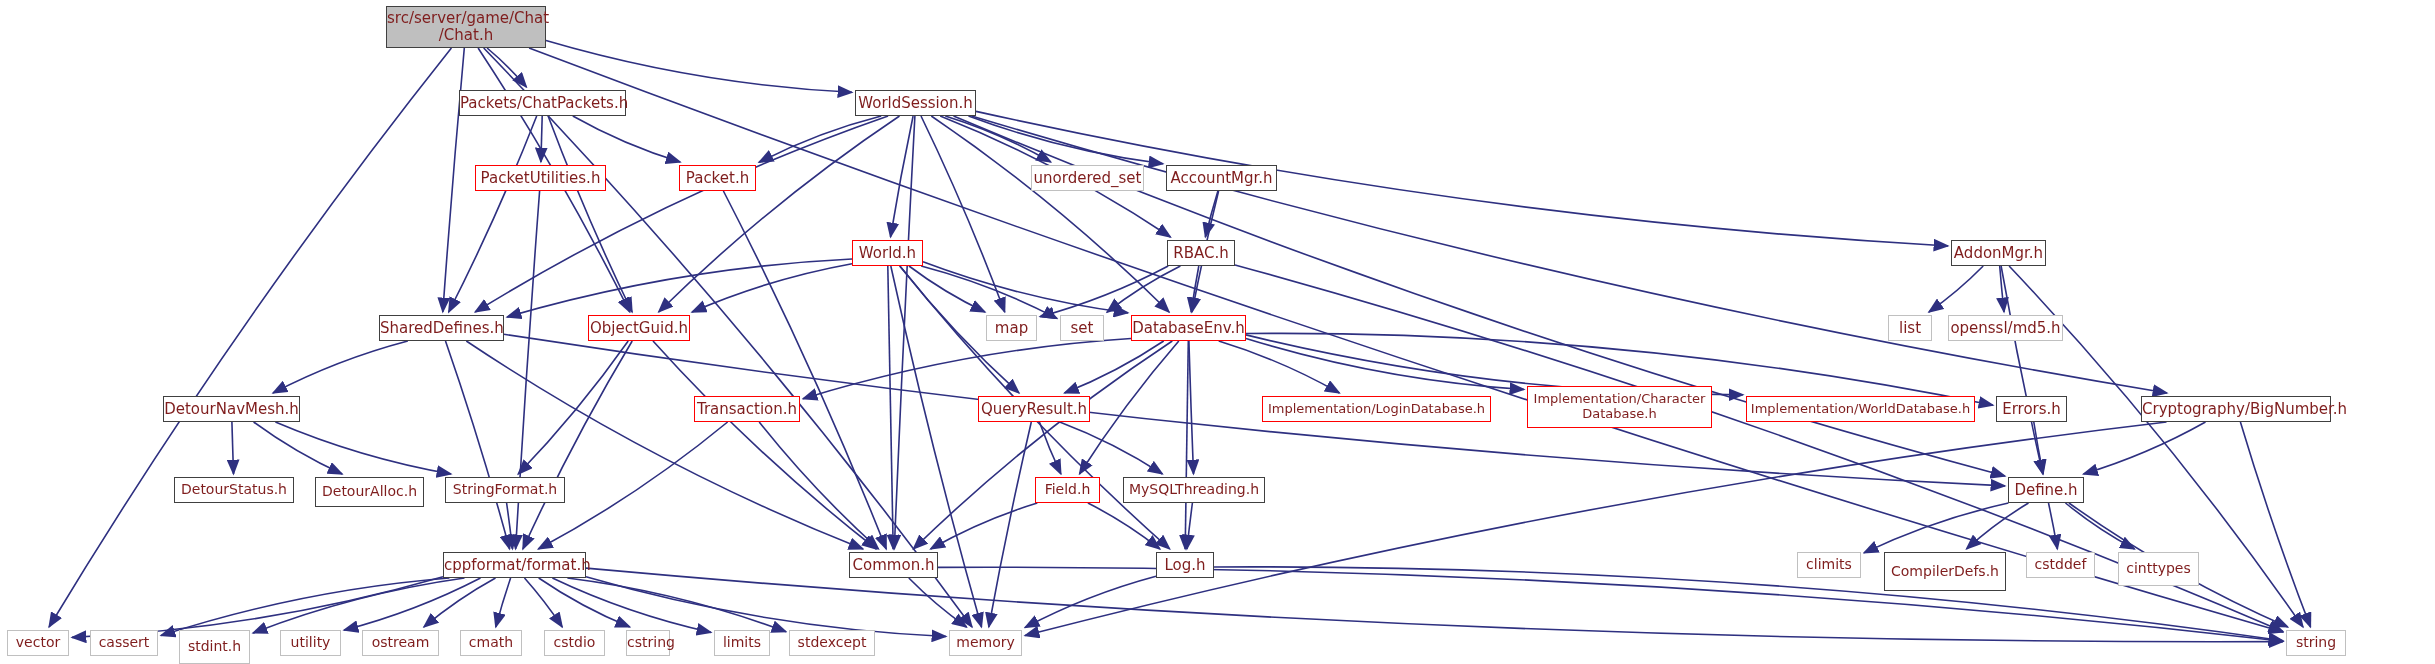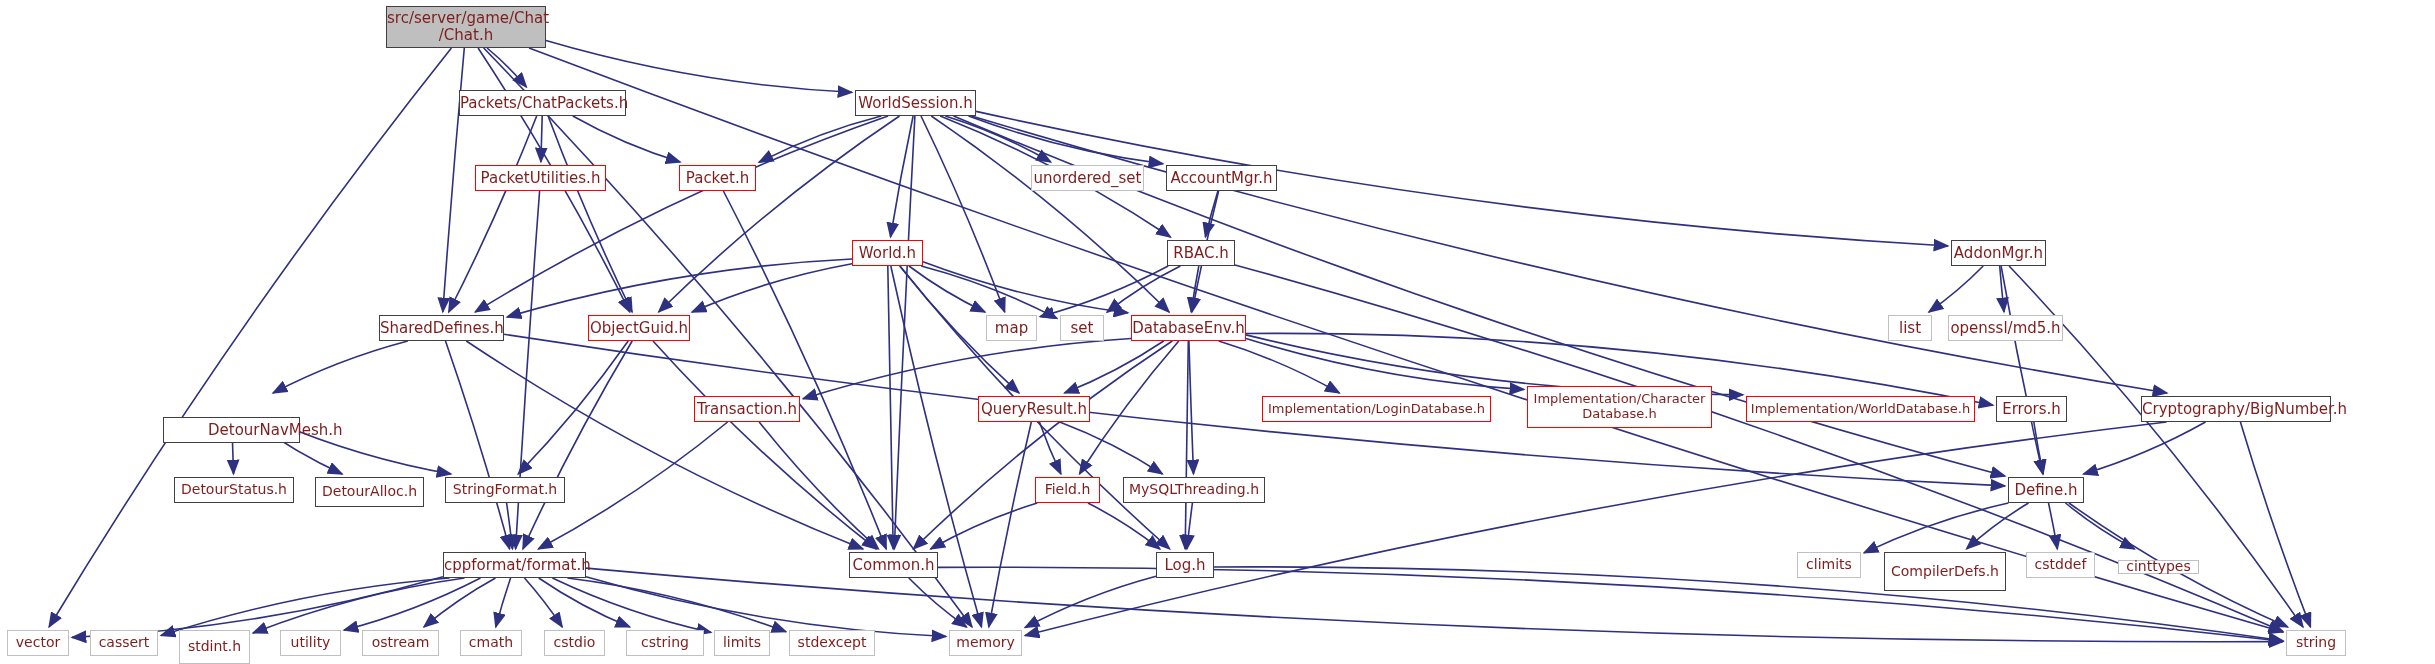--- a/index.html
+++ b/index.html
@@ -173,48 +173,48 @@
       <div class="node n-red" style="left: 852px; top: 240px; width: 71px; height: 26px; font-size: 15px;"><span class="node-label">World.h</span></div>
       <div class="node n-hdr" style="left: 1167px; top: 240px; width: 68px; height: 26px; font-size: 15px;"><span class="node-label">RBAC.h</span></div>
       <div class="node n-hdr" style="left: 1951px; top: 240px; width: 95px; height: 26px; font-size: 15px;"><span class="node-label">AddonMgr.h</span></div>
       <div class="node n-hdr" style="left: 379px; top: 315px; width: 125px; height: 26px; font-size: 15px;"><span class="node-label">SharedDefines.h</span></div>
       <div class="node n-red" style="left: 588px; top: 315px; width: 102px; height: 26px; font-size: 15px;"><span class="node-label">ObjectGuid.h</span></div>
       <div class="node n-sys" style="left: 986px; top: 315px; width: 51px; height: 26px; font-size: 15px;"><span class="node-label">map</span></div>
       <div class="node n-sys" style="left: 1060px; top: 315px; width: 44px; height: 26px; font-size: 15px;"><span class="node-label">set</span></div>
       <div class="node n-red" style="left: 1131px; top: 315px; width: 115px; height: 26px; font-size: 15px;"><span class="node-label">DatabaseEnv.h</span></div>
       <div class="node n-sys" style="left: 1888px; top: 315px; width: 44px; height: 26px; font-size: 15px;"><span class="node-label">list</span></div>
       <div class="node n-sys" style="left: 1948px; top: 315px; width: 115px; height: 26px; font-size: 15px;"><span class="node-label">openssl/md5.h</span></div>
-      <div class="node n-hdr" style="left: 163px; top: 417px; width: 137px; height: 26px; font-size: 15px; padding-left: 44px;"><span class="node-label">DetourNavMesh.h</span></div>
+      <div class="node n-hdr" style="left: 163px; top: 396px; width: 137px; height: 26px; font-size: 15px;"><span class="node-label">DetourNavMesh.h</span></div>
       <div class="node n-red" style="left: 694px; top: 396px; width: 106px; height: 26px; font-size: 15px;"><span class="node-label">Transaction.h</span></div>
       <div class="node n-red" style="left: 978px; top: 396px; width: 112px; height: 26px; font-size: 15px;"><span class="node-label">QueryResult.h</span></div>
       <div class="node n-red" style="left: 1262px; top: 396px; width: 229px; height: 26px; font-size: 13px;"><span class="node-label">Implementation/LoginDatabase.h</span></div>
       <div class="node n-red" style="left: 1527px; top: 386px; width: 185px; height: 42px; font-size: 13px;"><span class="node-label">Implementation/Character
 Database.h</span></div>
       <div class="node n-red" style="left: 1746px; top: 396px; width: 229px; height: 26px; font-size: 13px;"><span class="node-label">Implementation/WorldDatabase.h</span></div>
       <div class="node n-hdr" style="left: 1996px; top: 396px; width: 71px; height: 26px; font-size: 15px;"><span class="node-label">Errors.h</span></div>
       <div class="node n-hdr" style="left: 2141px; top: 396px; width: 190px; height: 26px; font-size: 15px;"><span class="node-label">Cryptography/BigNumber.h</span></div>
       <div class="node n-hdr" style="left: 174px; top: 477px; width: 120px; height: 26px; font-size: 14px;"><span class="node-label">DetourStatus.h</span></div>
       <div class="node n-hdr" style="left: 315px; top: 477px; width: 109px; height: 30px; font-size: 14px;"><span class="node-label">DetourAlloc.h</span></div>
       <div class="node n-hdr" style="left: 445px; top: 477px; width: 120px; height: 26px; font-size: 14px;"><span class="node-label">StringFormat.h</span></div>
       <div class="node n-red" style="left: 1035px; top: 477px; width: 65px; height: 26px; font-size: 14px;"><span class="node-label">Field.h</span></div>
       <div class="node n-hdr" style="left: 1123px; top: 477px; width: 142px; height: 26px; font-size: 14px;"><span class="node-label">MySQLThreading.h</span></div>
       <div class="node n-hdr" style="left: 2008px; top: 477px; width: 76px; height: 26px; font-size: 15px;"><span class="node-label">Define.h</span></div>
       <div class="node n-hdr" style="left: 443px; top: 552px; width: 143px; height: 26px; font-size: 15px;"><span class="node-label">cppformat/format.h</span></div>
       <div class="node n-hdr" style="left: 849px; top: 552px; width: 89px; height: 26px; font-size: 15px;"><span class="node-label">Common.h</span></div>
       <div class="node n-hdr" style="left: 1156px; top: 552px; width: 58px; height: 26px; font-size: 15px;"><span class="node-label">Log.h</span></div>
       <div class="node n-sys" style="left: 1797px; top: 552px; width: 64px; height: 26px; font-size: 14px;"><span class="node-label">climits</span></div>
       <div class="node n-hdr" style="left: 1884px; top: 552px; width: 122px; height: 39px; font-size: 14px;"><span class="node-label">CompilerDefs.h</span></div>
       <div class="node n-sys" style="left: 2026px; top: 552px; width: 69px; height: 26px; font-size: 14px;"><span class="node-label">cstddef</span></div>
-      <div class="node n-sys" style="left: 2118px; top: 552px; width: 81px; height: 14px; font-size: 14px; margin-top: 8px;"><span class="node-label">cinttypes</span></div>
+      <div class="node n-sys" style="left: 2118px; top: 552px; width: 81px; height: 34px; font-size: 14px;"><span class="node-label">cinttypes</span></div>
       <div class="node n-sys" style="left: 7px; top: 630px; width: 62px; height: 26px; font-size: 14px;"><span class="node-label">vector</span></div>
       <div class="node n-sys" style="left: 90px; top: 630px; width: 68px; height: 26px; font-size: 14px;"><span class="node-label">cassert</span></div>
       <div class="node n-sys" style="left: 179px; top: 630px; width: 71px; height: 34px; font-size: 14px;"><span class="node-label">stdint.h</span></div>
       <div class="node n-sys" style="left: 280px; top: 630px; width: 61px; height: 26px; font-size: 14px;"><span class="node-label">utility</span></div>
       <div class="node n-sys" style="left: 362px; top: 630px; width: 77px; height: 26px; font-size: 14px;"><span class="node-label">ostream</span></div>
       <div class="node n-sys" style="left: 460px; top: 630px; width: 62px; height: 26px; font-size: 14px;"><span class="node-label">cmath</span></div>
       <div class="node n-sys" style="left: 544px; top: 630px; width: 61px; height: 26px; font-size: 14px;"><span class="node-label">cstdio</span></div>
-      <div class="node n-sys" style="left: 626px; top: 630px; width: 78px; height: 26px; font-size: 14px;"><span class="node-label">cstring</span></div>
+      <div class="node n-sys" style="left: 626px; top: 630px; width: 44px; height: 26px; font-size: 14px;"><span class="node-label">cstring</span></div>
       <div class="node n-sys" style="left: 714px; top: 630px; width: 56px; height: 26px; font-size: 14px;"><span class="node-label">limits</span></div>
       <div class="node n-sys" style="left: 789px; top: 630px; width: 86px; height: 26px; font-size: 14px;"><span class="node-label">stdexcept</span></div>
       <div class="node n-sys" style="left: 949px; top: 630px; width: 73px; height: 26px; font-size: 14px;"><span class="node-label">memory</span></div>
       <div class="node n-sys" style="left: 2286px; top: 630px; width: 60px; height: 26px; font-size: 14px;"><span class="node-label">string</span></div>
     </div>
 </div>
 
 </body></html>

